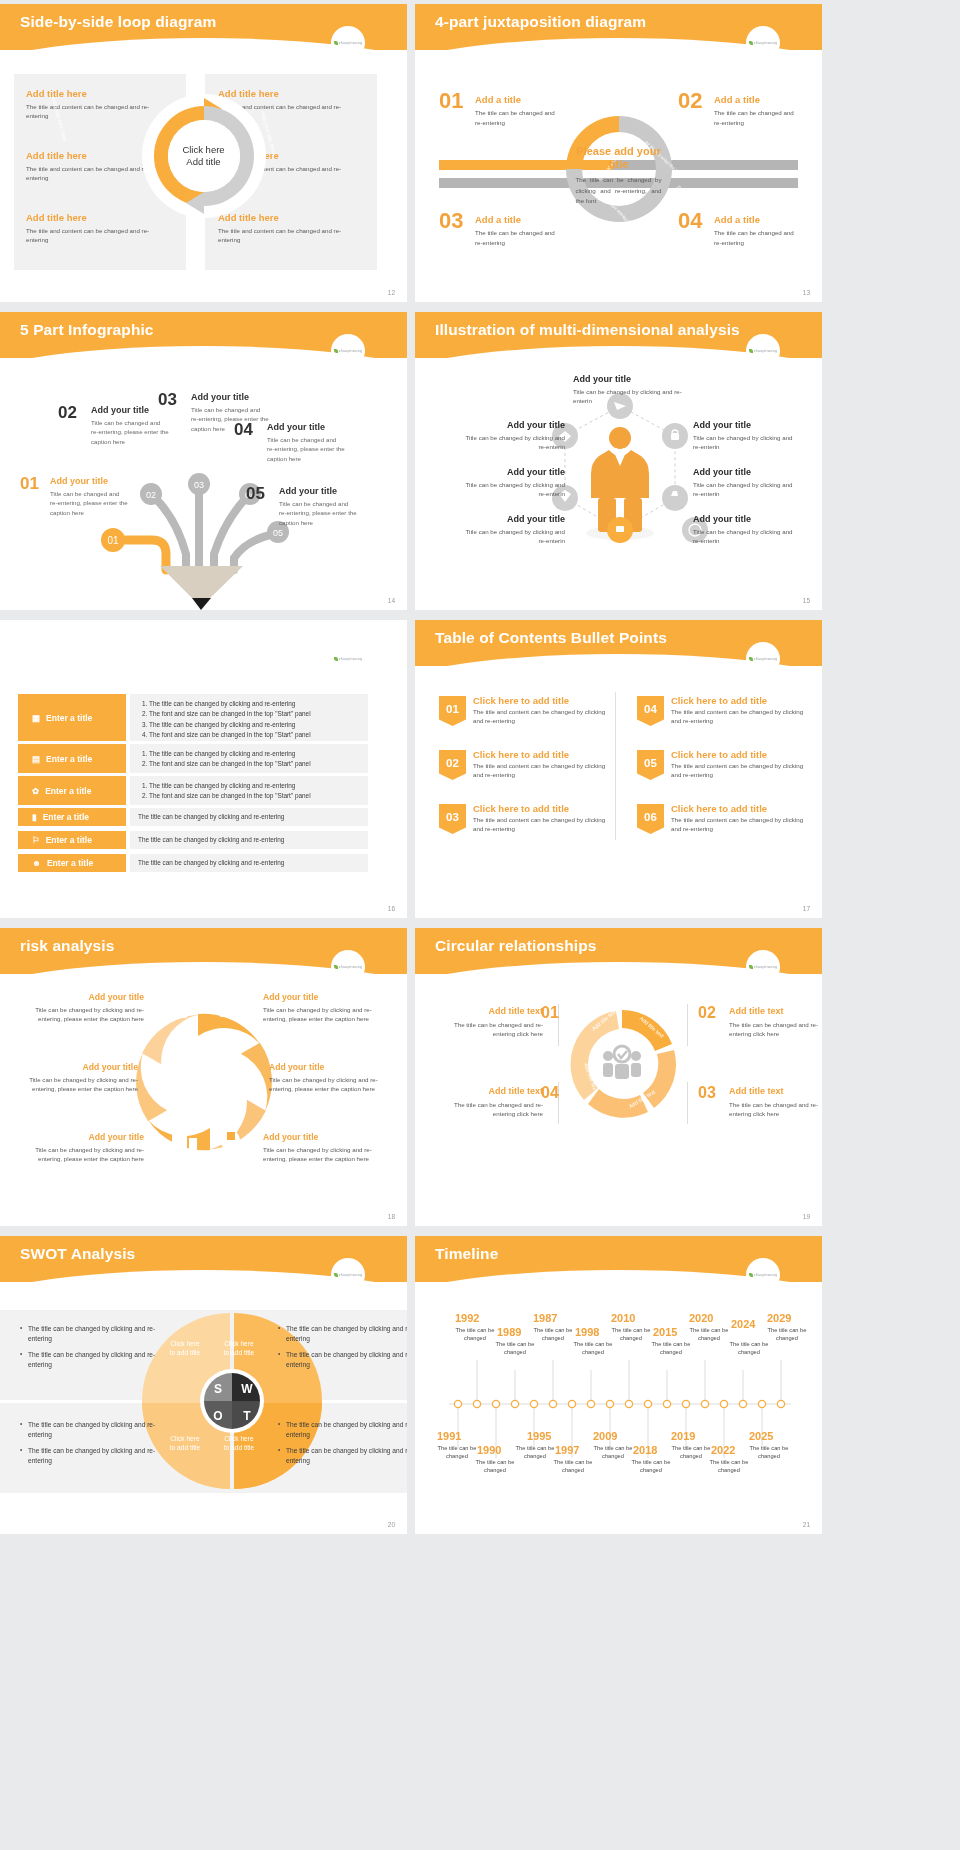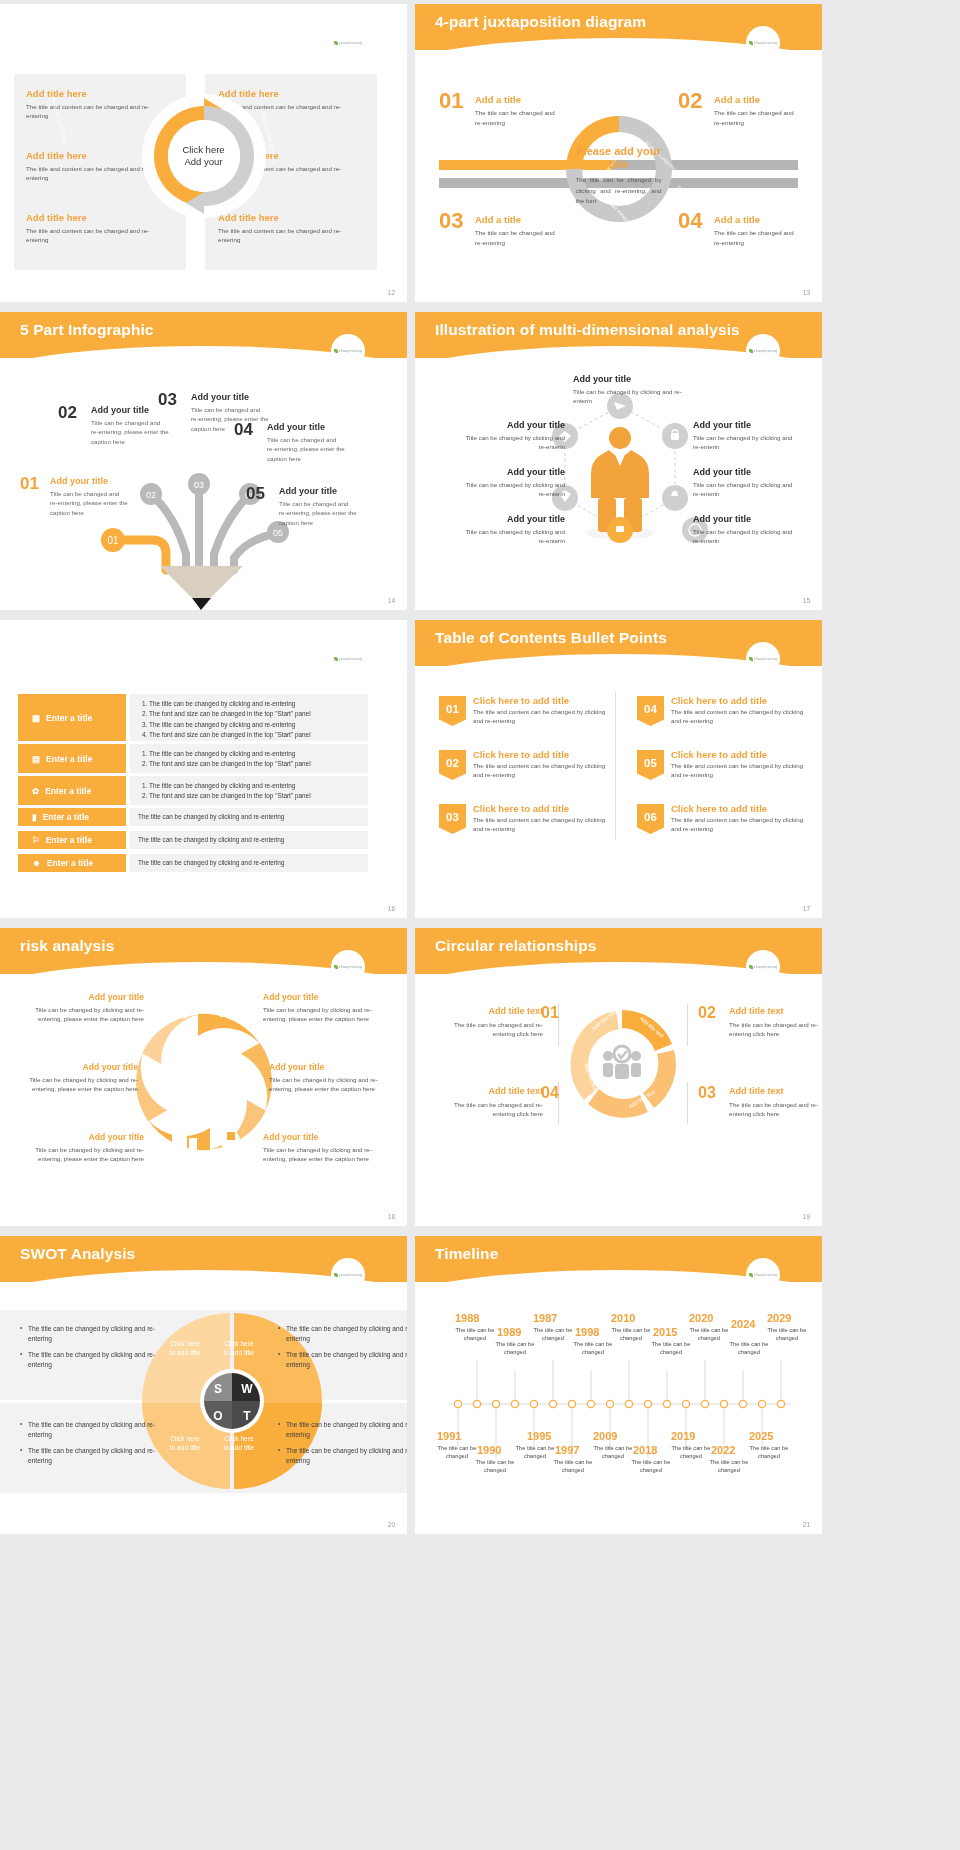--- a/index.html
+++ b/index.html
@@ -133,20 +133,23 @@
   
   .tl-year { position:absolute; font-size:11px; font-weight:bold; color:#f2a33c; }
   .tl-sub { position:absolute; font-size:5.7px; color:#4a4a4a; line-height:1.45; width:44px; text-align:center;}
 </style>
 </head>
 <body>
 
 <div class="grid">
 
   <div class="slide">
+    <div class="band">
+      <div class="band-title">Side-by-side loop diagram</div>
+    </div>
     <div class="logo">
         <div class="leaf"></div>
         <span>zhaopinwang</span>
       </div>
     <div class="body">
       <div class="s12-panel s12-left"></div>
       <div class="s12-panel s12-right"></div>
 
       <div class="s12-item" style="left:26px;top:38px;">
         <div class="s12-t">Add title here</div>
@@ -179,21 +182,21 @@
         <path d="M64 14 A50 50 0 0 0 64 114 L64 100 A36 36 0 0 1 64 28 Z" fill="#f9ad3c"></path>
         <path d="M64 6 L64 28 L82 17 Z" fill="#f9ad3c"></path>
         <path d="M64 114 A50 50 0 0 0 64 14 L64 28 A36 36 0 0 1 64 100 Z" fill="#cfcfcf"></path>
         <path d="M64 122 L64 100 L46 111 Z" fill="#cfcfcf"></path>
         <circle cx="64" cy="64" r="36" fill="#fff"></circle>
       </svg>
       <div class="rot" style="left:36px;top:66px;transform:rotate(-105deg);">Add your title here</div>
       <div class="rot" style="left:246px;top:80px;transform:rotate(75deg);">Add your title here</div>
       <div class="s12-center">
         <div>Click here</div>
-        <div>Add your</div>
+        <div>Add title</div>
       </div>
     </div>
     <div class="pagenum">12</div>
   </div>
 
   <div class="slide">
     <div class="band">
       <div class="band-title">4-part juxtaposition diagram</div>
     </div>
     <div class="logo">
@@ -705,21 +708,21 @@
             <circle cx="228" cy="102" r="3.6"></circle>
           <circle cx="247" cy="102" r="3.6"></circle>
             <circle cx="266" cy="102" r="3.6"></circle>
             <circle cx="285" cy="102" r="3.6"></circle>
           <circle cx="304" cy="102" r="3.6"></circle>
             <circle cx="323" cy="102" r="3.6"></circle>
             <circle cx="342" cy="102" r="3.6"></circle>
         </g>
       </svg>
 
-      <div class="tl-year" style="left:40px;top:30px;">1988</div>
+      <div class="tl-year" style="left:40px;top:30px;">1992</div>
       <div class="tl-sub" style="left:38px;top:44px;">The title can be changed</div>
       <div class="tl-year" style="left:82px;top:44px;">1989</div>
       <div class="tl-sub" style="left:78px;top:58px;">The title can be changed</div>
       <div class="tl-year" style="left:118px;top:30px;">1987</div>
       <div class="tl-sub" style="left:116px;top:44px;">The title can be changed</div>
       <div class="tl-year" style="left:160px;top:44px;">1998</div>
       <div class="tl-sub" style="left:156px;top:58px;">The title can be changed</div>
       <div class="tl-year" style="left:196px;top:30px;">2010</div>
       <div class="tl-sub" style="left:194px;top:44px;">The title can be changed</div>
       <div class="tl-year" style="left:238px;top:44px;">2015</div>

